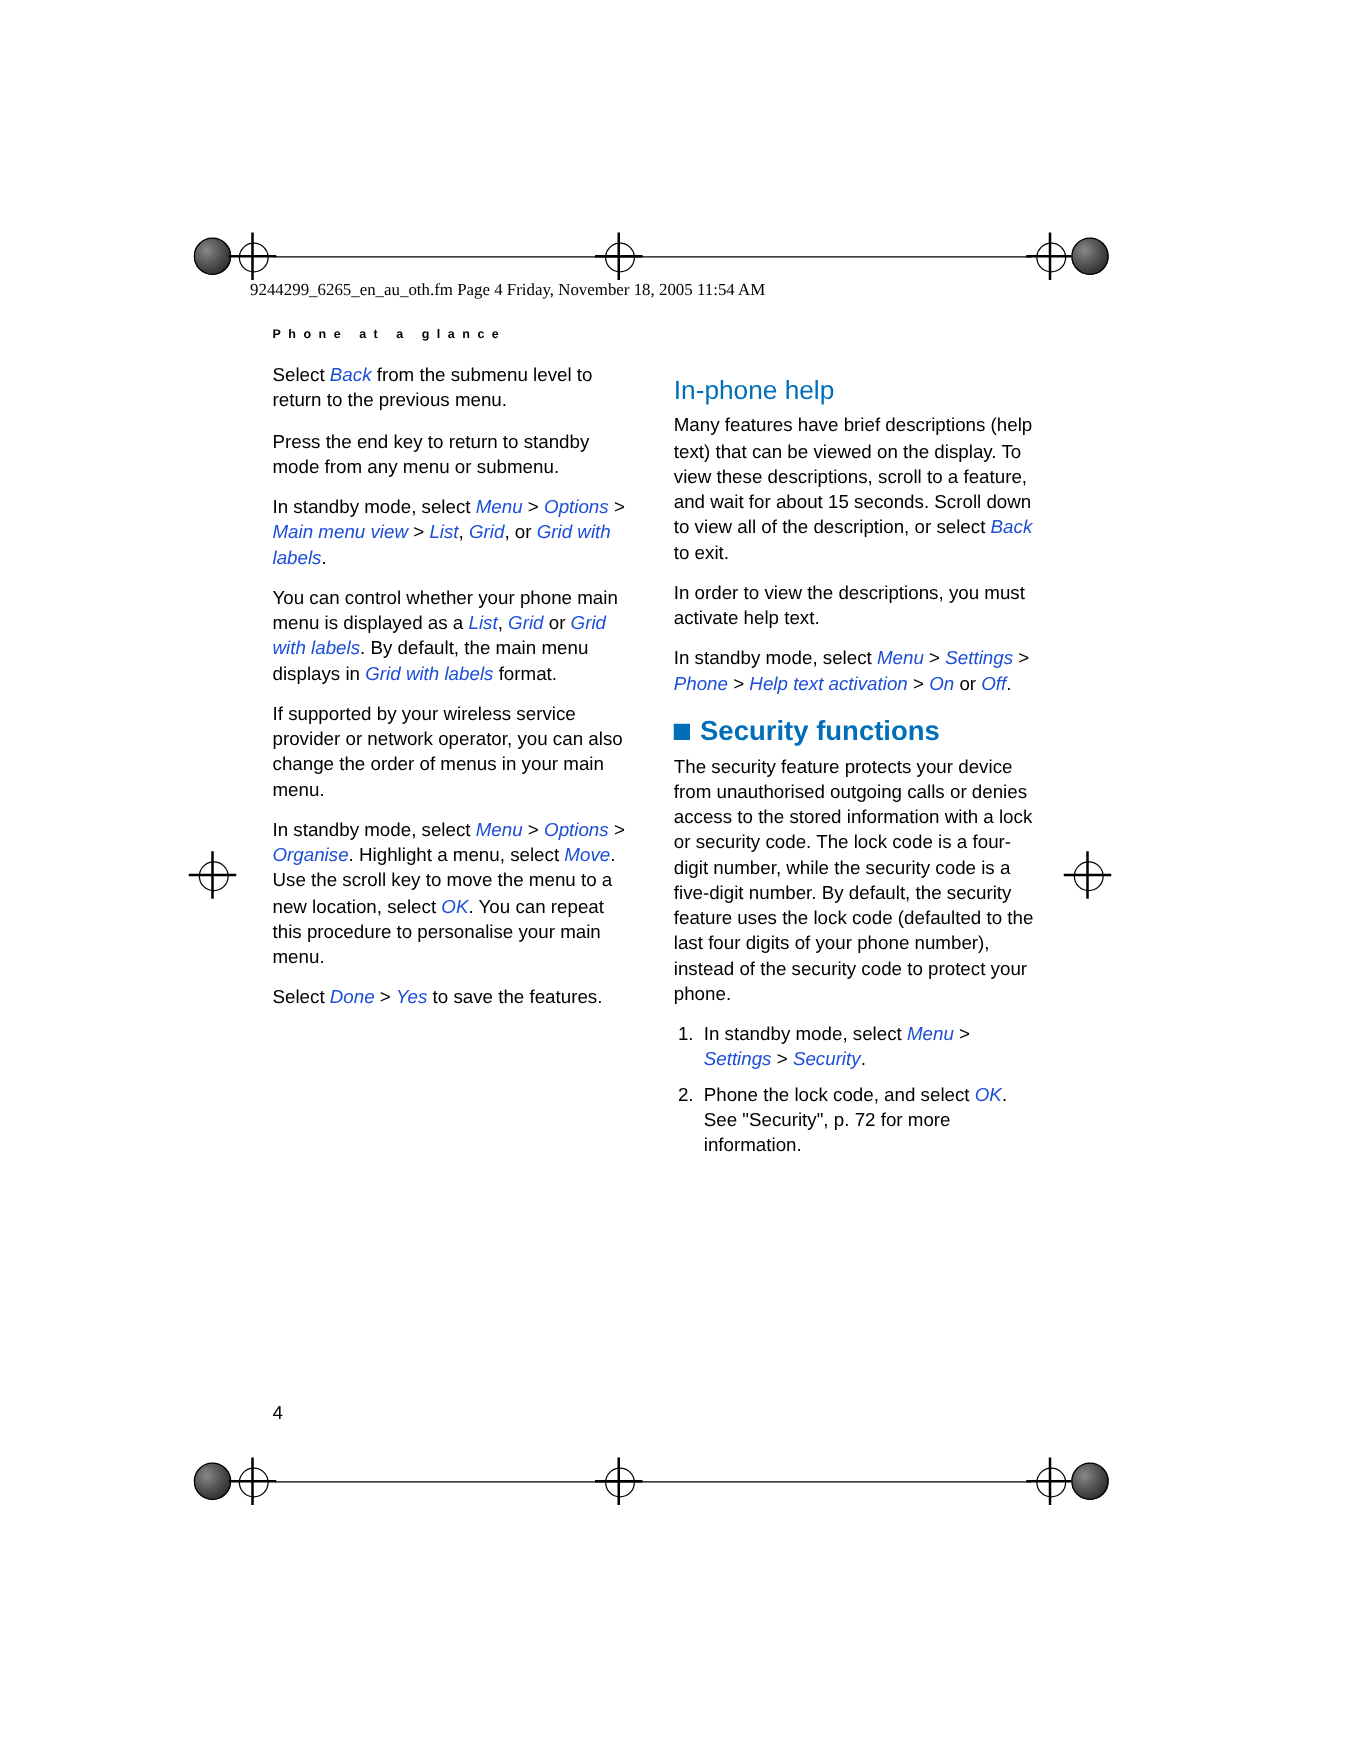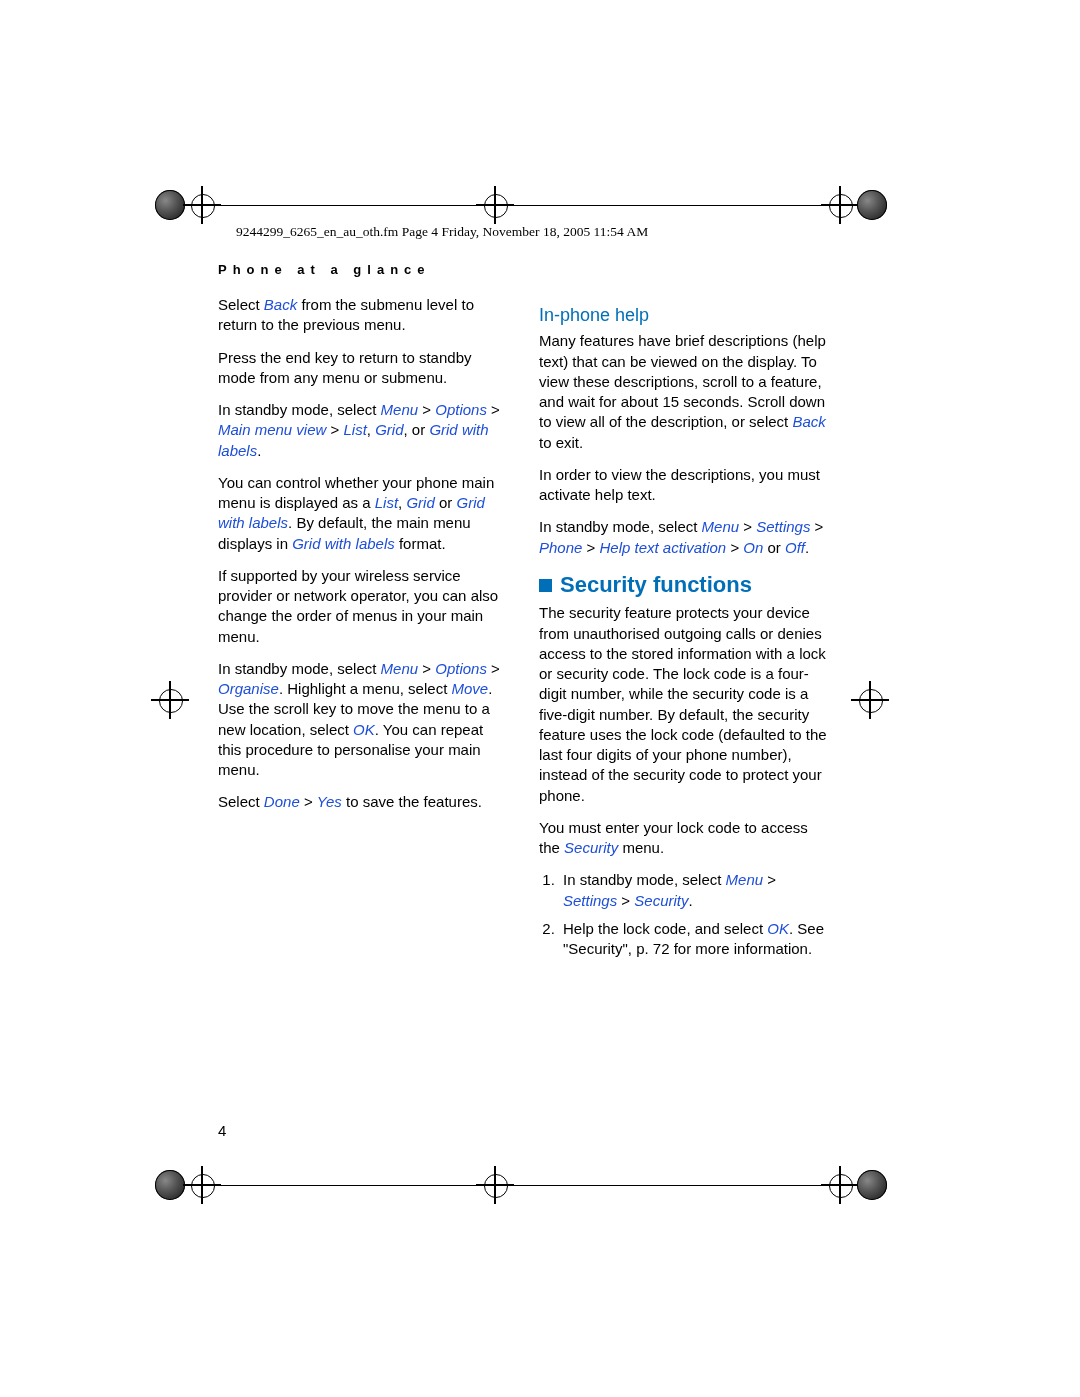--- a/index.html
+++ b/index.html
@@ -54,49 +54,49 @@
     border: 1px solid #000;
     border-radius: 50%;
   }
   .hline {
     position: absolute;
     height: 1px;
     background: #000;
   }
   .header-line {
     position: absolute;
-    left: 236px;
+    left: 200px;
     top: 224px;
     font-size: 13.5px;
     font-family: "Times New Roman", Times, serif;
     color: #000;
   }
   .content {
     position: absolute;
     left: 218px;
     top: 258px;
     width: 610px;
   }
   .section-title {
-    font-size: 13px;
+    font-size: 10px;
     font-weight: bold;
     letter-spacing: 6px;
     margin: 4px 0 18px 0;
   }
   .columns {
     column-count: 2;
     column-gap: 32px;
     font-size: 15px;
     line-height: 1.35;
   }
   .columns p {
     margin: 0 0 12px 0;
   }
   .h2 {
-    font-size: 18px;
+    font-size: 21px;
     color: #006fb8;
     font-weight: normal;
     margin: 8px 0 4px 0;
   }
   .h1 {
     font-size: 22px;
     color: #006fb8;
     font-weight: bold;
     margin: 12px 0 4px 0;
   }
@@ -214,28 +214,25 @@
       <p>
         <span>Many features have brief descriptions (help text) that can be viewed on the display. To view these descriptions, scroll to a feature, and wait for about 15 seconds. Scroll down to view all of the description, or select </span><span class="ui">Back</span><span> to exit.</span>
       </p>
       <p>In order to view the descriptions, you must activate help text.</p>
       <p>
         <span>In standby mode, select </span><span class="ui">Menu</span><span> &gt; </span><span class="ui">Settings</span><span> &gt; </span><span class="ui">Phone</span><span> &gt; </span><span class="ui">Help text activation</span><span> &gt; </span><span class="ui">On</span><span> or </span><span class="ui">Off</span><span>.</span>
       </p>
 
       <div class="h1"><span class="square"></span><span>Security functions</span></div>
       <p>The security feature protects your device from unauthorised outgoing calls or denies access to the stored information with a lock or security code. The lock code is a four-digit number, while the security code is a five-digit number. By default, the security feature uses the lock code (defaulted to the last four digits of your phone number), instead of the security code to protect your phone.</p>
-      <p>
-        <span>You must enter your lock code to access the </span><span class="ui">Security</span><span> menu.</span>
-      </p>
       <ol>
         <li>
           <span>In standby mode, select </span><span class="ui">Menu</span><span> &gt; </span><span class="ui">Settings</span><span> &gt; </span><span class="ui">Security</span><span>.</span>
         </li>
         <li>
-          <span>Help the lock code, and select </span><span class="ui">OK</span><span>. See "Security", p. 72 for more information.</span>
+          <span>Phone the lock code, and select </span><span class="ui">OK</span><span>. See "Security", p. 72 for more information.</span>
         </li>
       </ol>
     </div>
   </div>
 
   <div class="pagenum">4</div>
 </div>
 
 </body></html>

